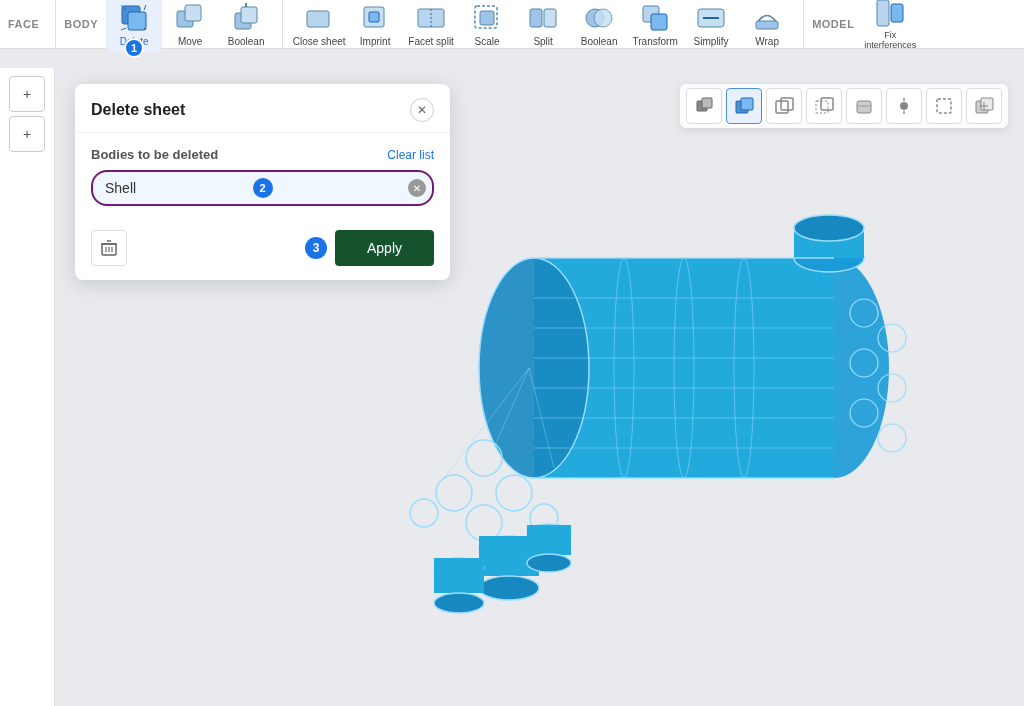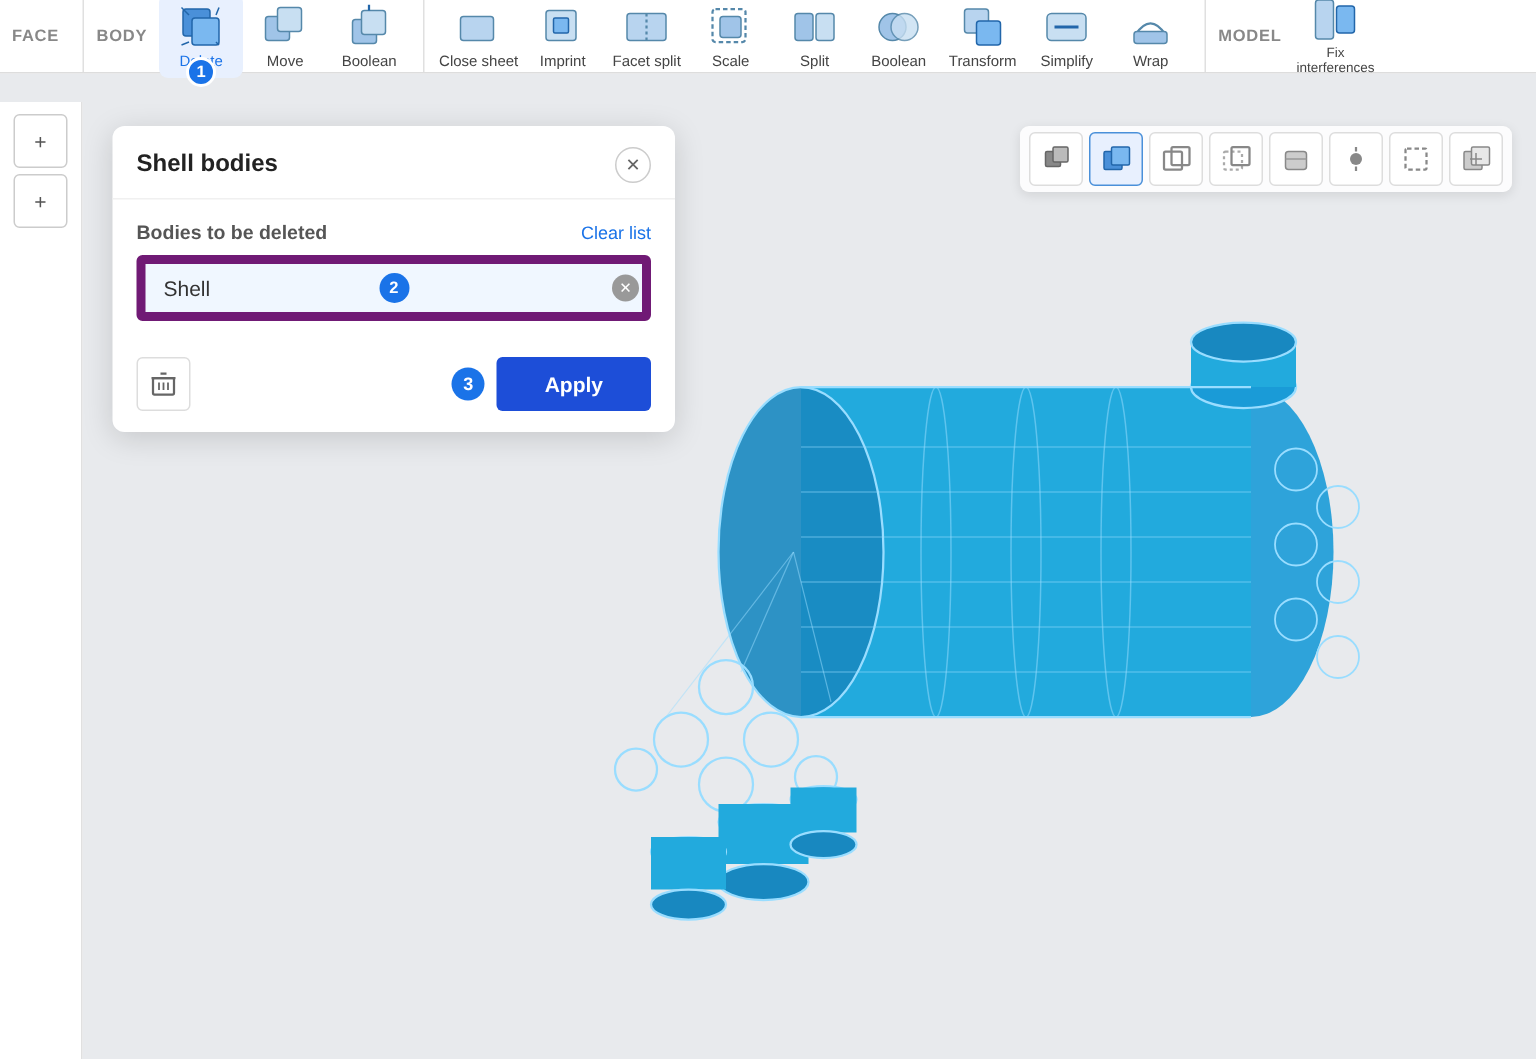--- a/index.html
+++ b/index.html
@@ -185,22 +185,22 @@
       margin-left: 24px;
     }
     .input-field-row {
       position: relative;
       display: flex;
       align-items: center;
     }
     .body-input {
       width: 100%;
       padding: 8px 20px 8px 12px;
-      border: 6px solid #701a75;
-      border-radius: 4px;
+      border: 2px solid #701a75;
+      border-radius: 16px;
       font-size: 14px;
       color: #333;
       background: #f0f7ff;
       outline: none;
     }
     .input-clear-btn {
       position: absolute;
       right: 8px;
       width: 18px;
       height: 18px;
@@ -253,26 +253,26 @@
       color: #555;
       font-size: 16px;
     }
     .apply-btn-wrapper {
       display: flex;
       align-items: center;
       gap: 8px;
     }
     .apply-btn {
       padding: 10px 32px;
-      background: #1d4ed8;
+      background: #14532d;
       color: #fff;
       border: none;
       border-radius: 4px;
       font-size: 14px;
-      font-weight: 700;
+      font-weight: 400;
       cursor: pointer;
     }
 
     
     .right-toolbar {
       position: absolute;
       right: 16px;
       top: 16px;
       display: flex;
       align-items: center;
@@ -601,21 +601,21 @@
         <rect x="2" y="5" width="12" height="12" rx="1" fill="#ccc" stroke="#888" stroke-width="1"></rect>
         <rect x="7" y="2" width="12" height="12" rx="1" fill="#e8e8e8" stroke="#888" stroke-width="1"></rect>
         <line x1="10" y1="6" x2="10" y2="14" stroke="#888" stroke-width="1"></line>
         <line x1="6" y1="10" x2="14" y2="10" stroke="#888" stroke-width="1"></line>
       </svg>
     </div>
   </div>
 
   <div class="panel">
     <div class="panel-header">
-      <span class="panel-title">Shell bodies</span>
+      <span class="panel-title">Delete sheet</span>
       <button class="panel-close">✕</button>
     </div>
     <div class="panel-body">
       <div class="field-label-row">
         <span class="field-label">Bodies to be deleted</span>
         <a class="clear-link" href="#">Clear list</a>
       </div>
       <div class="input-field-row">
         <input class="body-input" type="text" readonly="" value="Shell" style="">
 

